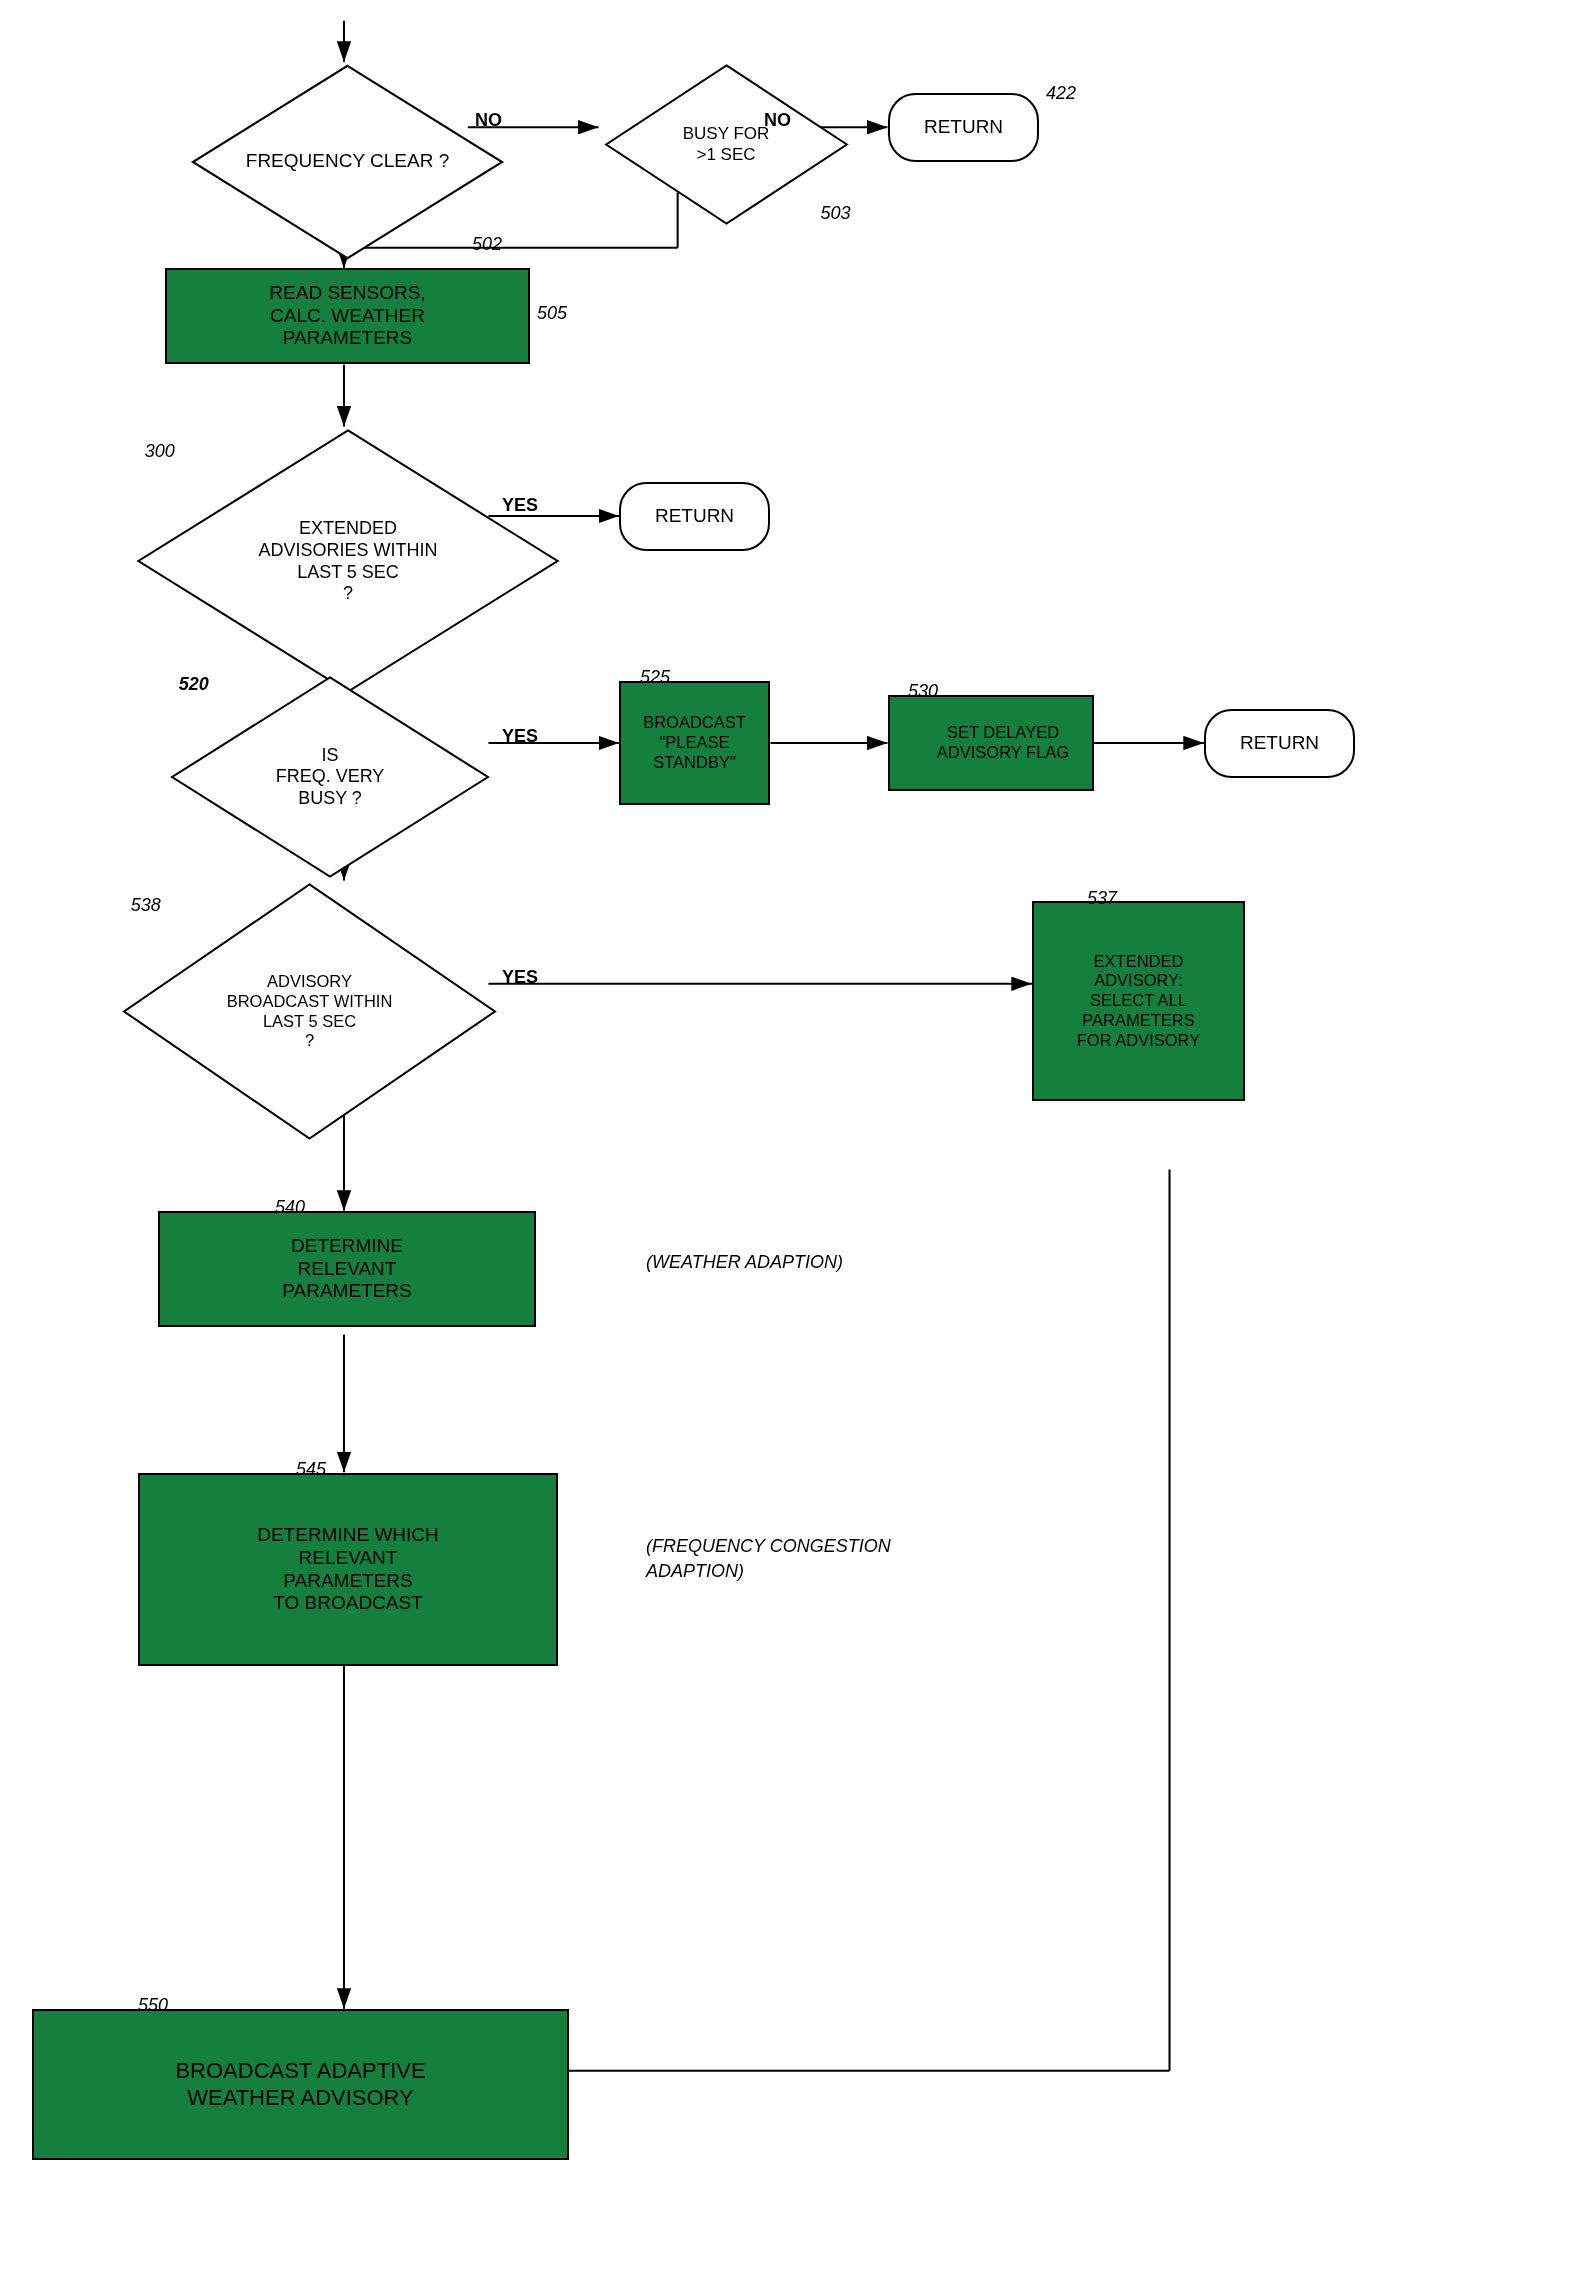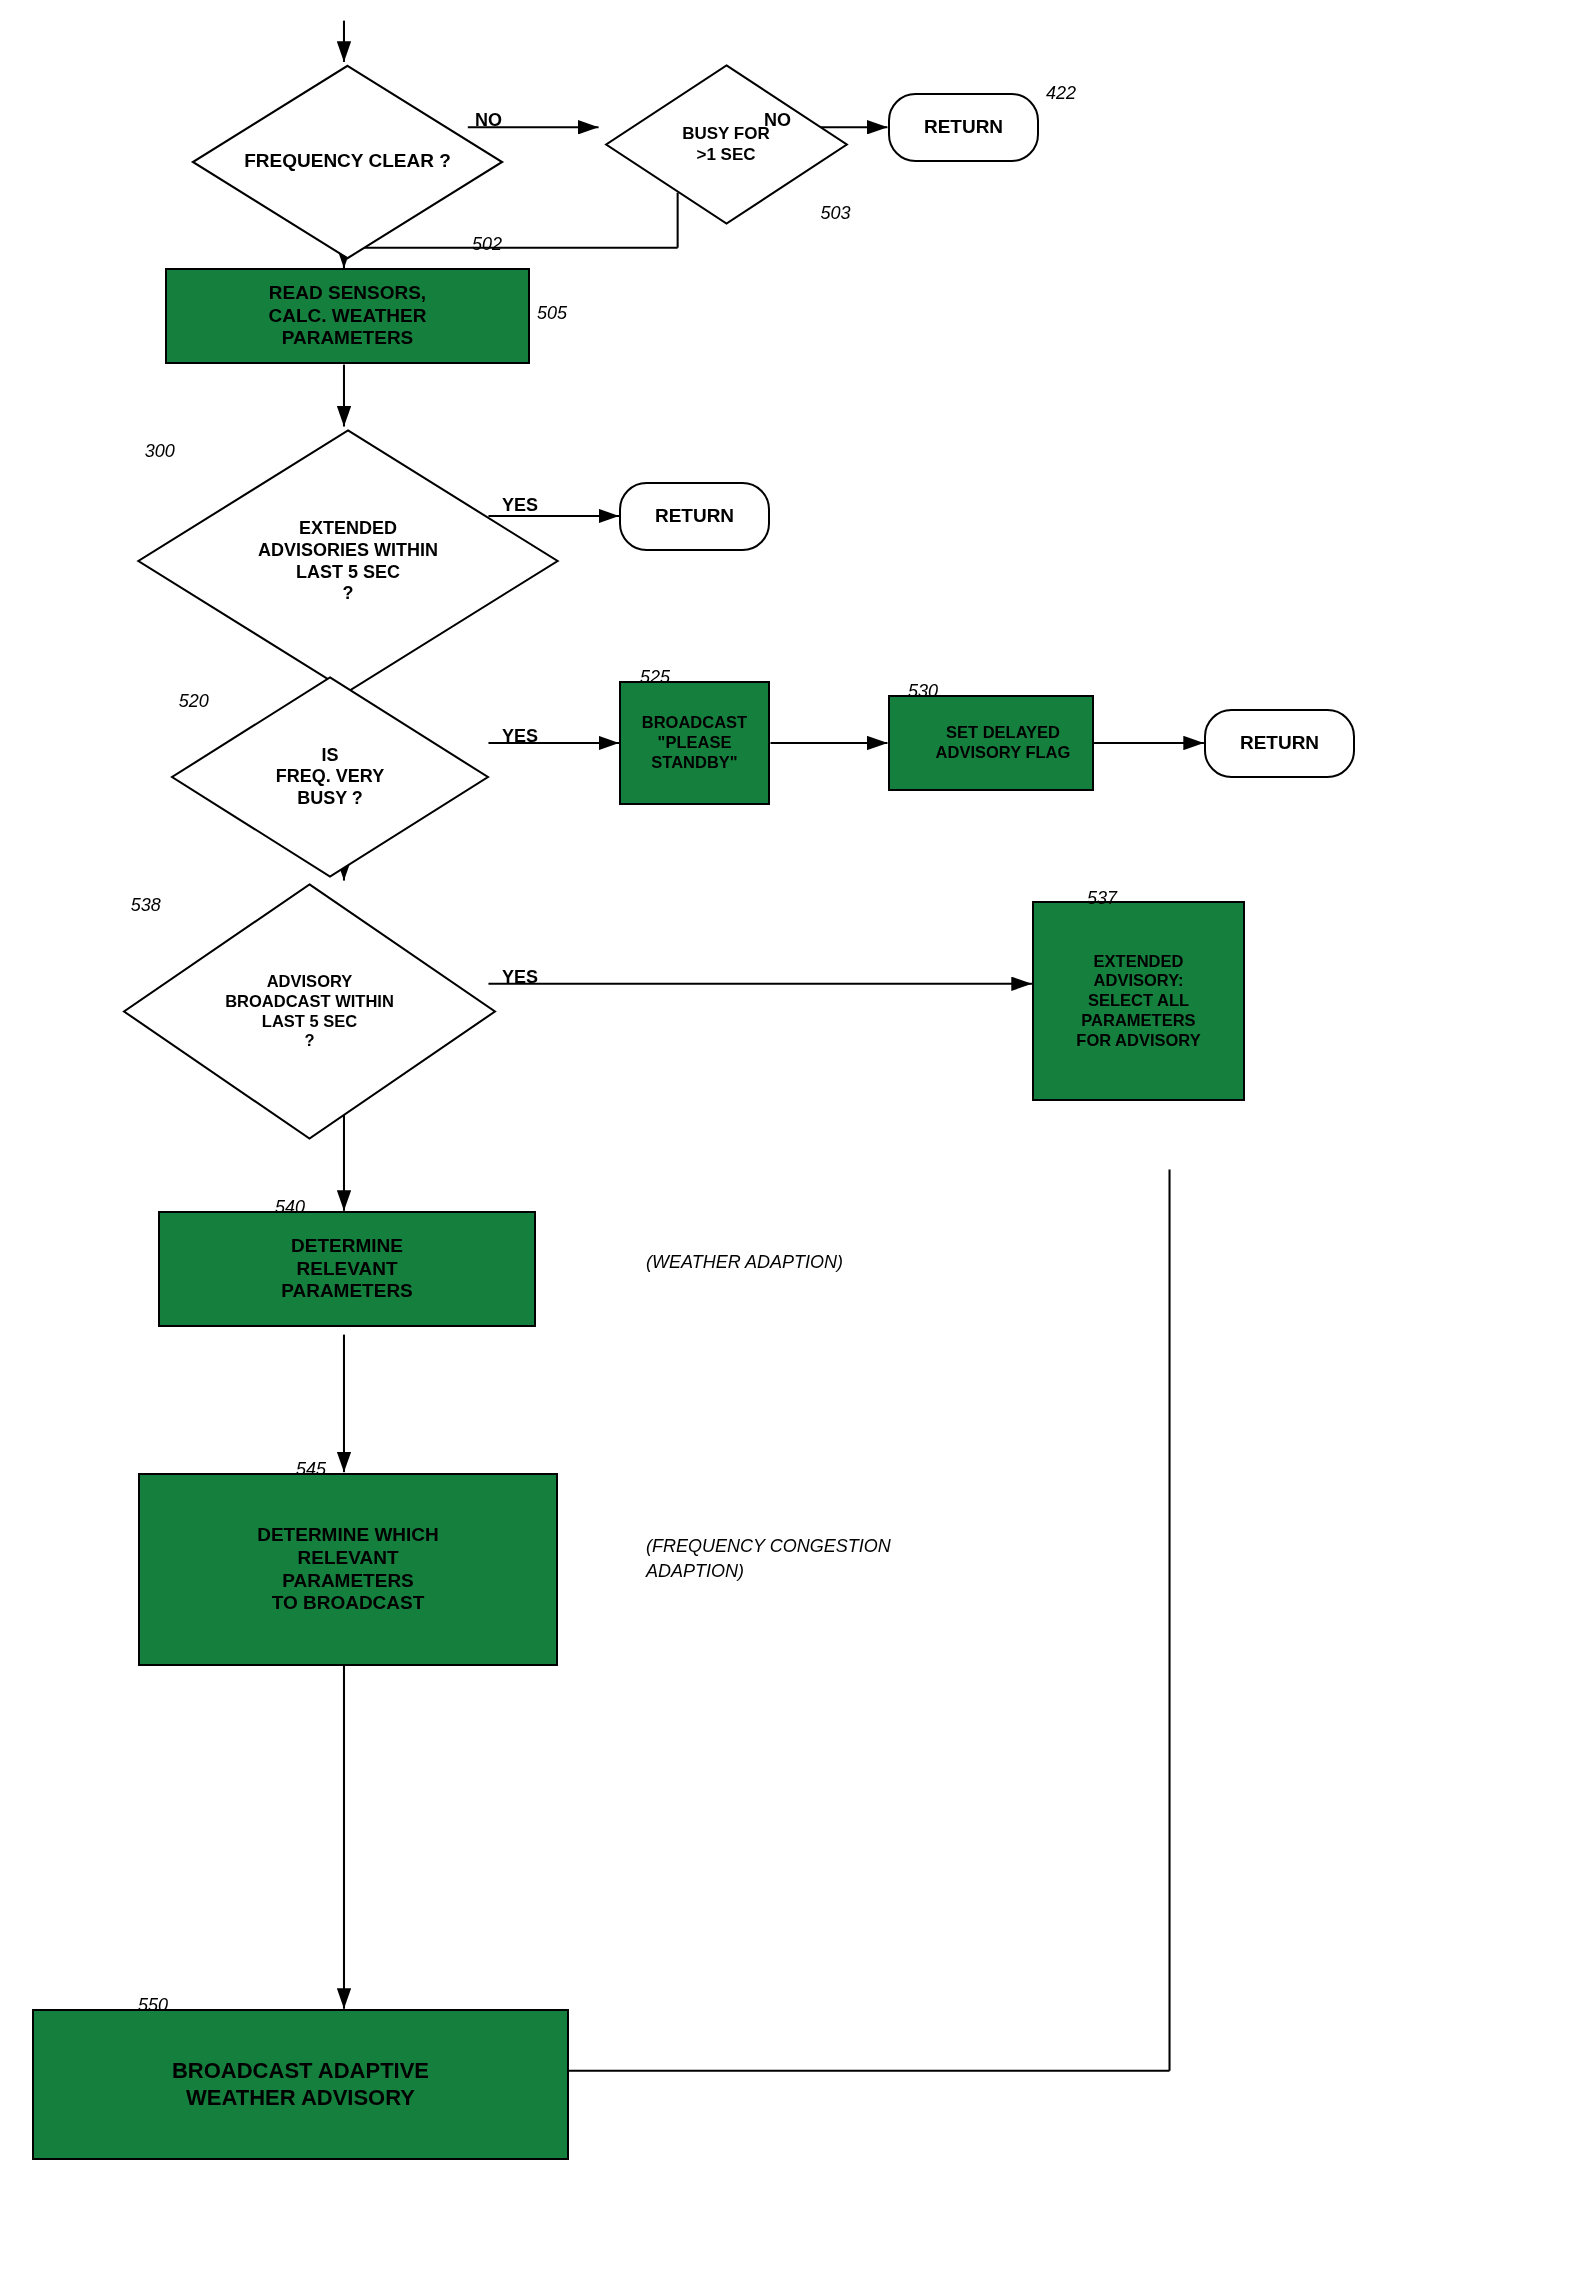--- a/index.html
+++ b/index.html
@@ -42,21 +42,21 @@
     }
     .diamond-text {
       position: absolute;
       display: flex;
       align-items: center;
       justify-content: center;
       text-align: center;
     }
     .shape-text {
       font-size: 19px;
-      font-weight: bold;
+      font-weight: normal;
       line-height: 1.2;
     }
     .label-text {
       font-size: 18px;
       font-style: italic;
       margin-left: 47px;
     }
     .ref-num {
       position: absolute;
       font-size: 18px;
@@ -182,21 +182,21 @@
     <span class="shape-text">RETURN</span>
   </div>
 
   <div class="diamond-wrap" style="left:165px; top:674px; width:330px; height:206px;">
     <svg class="diamond-svg" width="330" height="206" viewBox="0 0 480 300">
       <polygon points="240,5 470,150 240,295 10,150" fill="white" stroke="black" stroke-width="3"></polygon>
     </svg>
     <div class="diamond-text shape-text" style="left:55px; top:55px; width:220px; height:96px; font-size:18px;">
       <span>IS<br>FREQ. VERY<br>BUSY ?</span>
     </div>
-    <span class="ref-num" style="top:17px; left:13.8px;">520</span>
+    <span class="ref-num" style="top:0; left:13.8px;font-weight:bold;">520</span>
   </div>
 
   <div class="arrow-label" style="left:502px; top:726px;">YES</div>
 
   <div class="shape rect" style="left:619px; top:681px; width:151px; height:124px;">
     <span class="shape-text" style="font-size:16.5px;">BROADCAST<br>"PLEASE<br>STANDBY"</span>
   </div>
   <span class="ref-num" style="left:640px; top:667px;">525</span>
 
   <div class="shape rect" style="left:888px; top:695px; width:206px; height:96px;padding-left:24px;">

